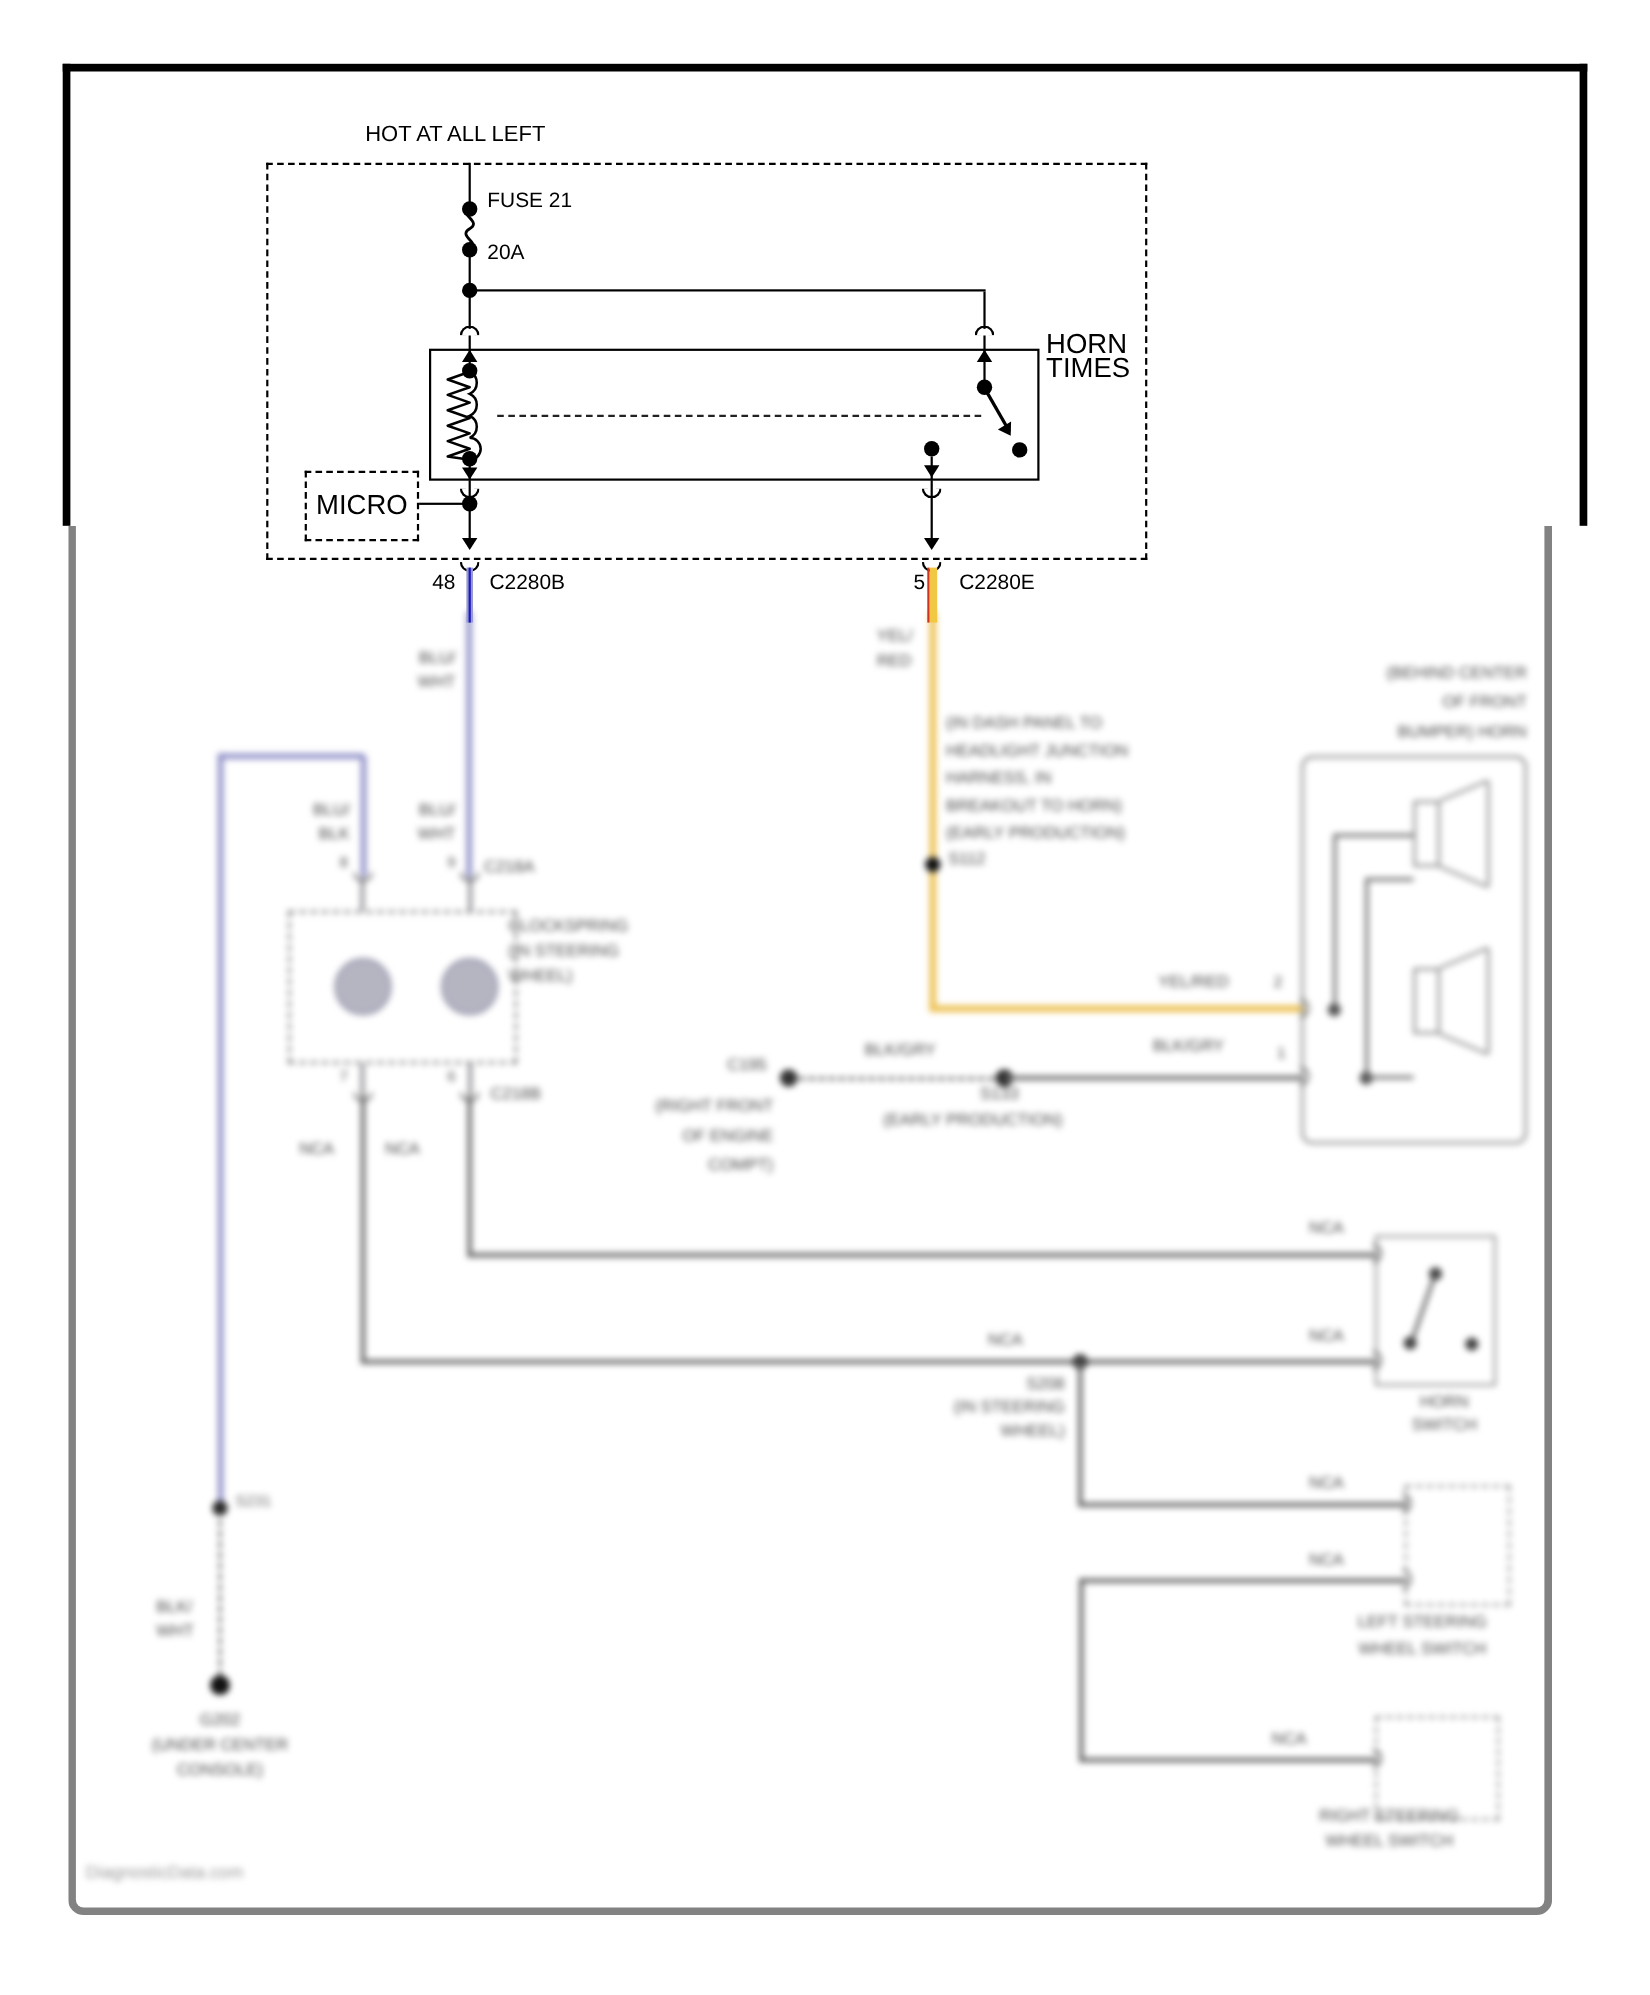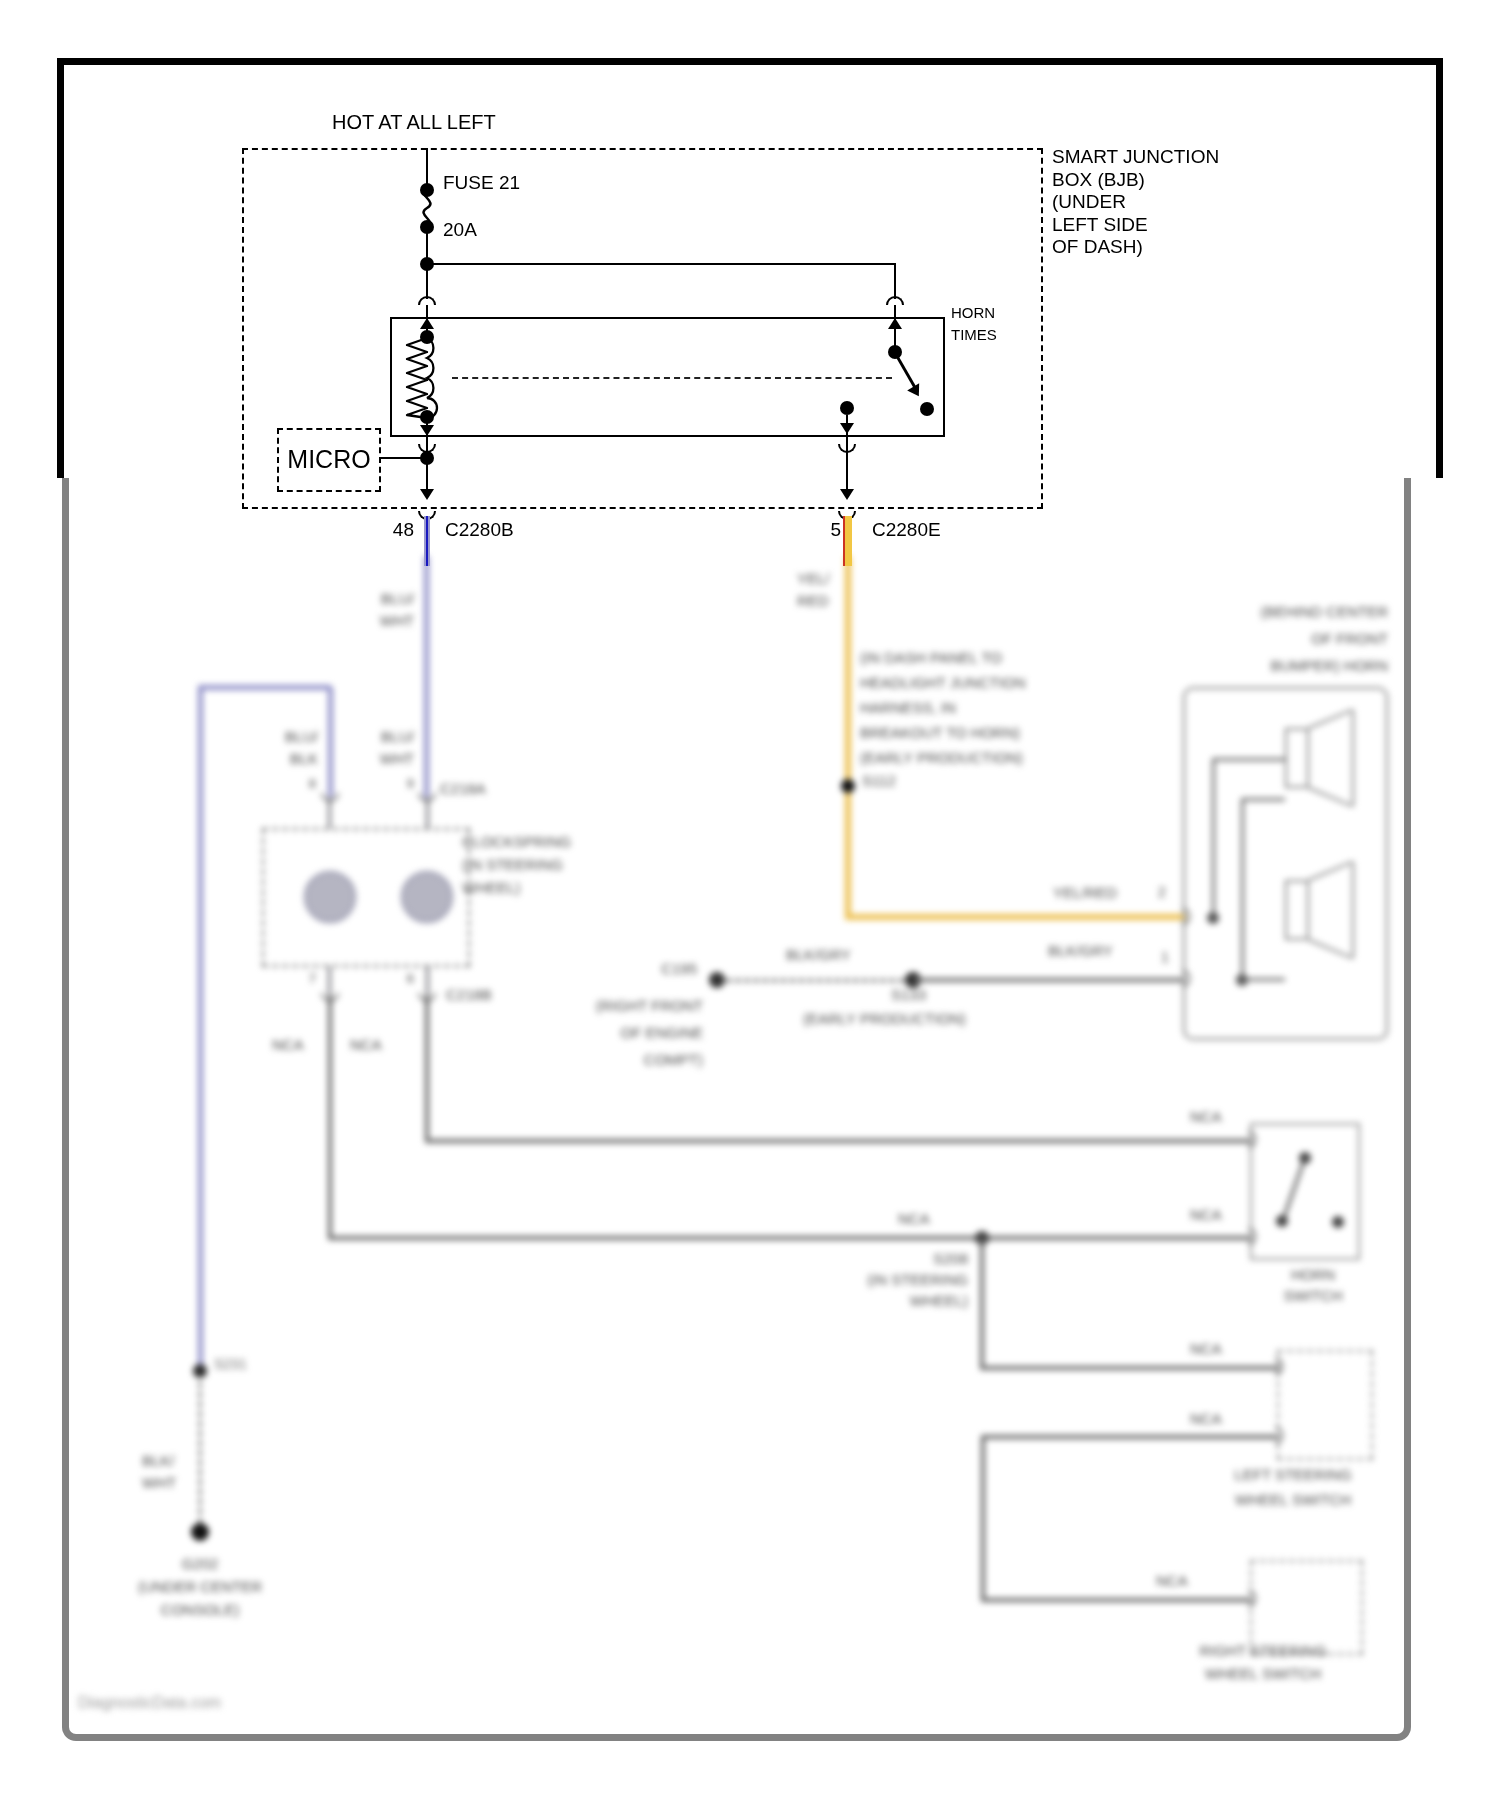--- a/index.html
+++ b/index.html
@@ -275,28 +275,21 @@
       <div class="abs" style="left: 843px; top: 516px; width: 2px; height: 50px; background: rgb(204, 51, 34);"></div>
       <div class="abs lbl" style="left: 332px; top: 111px; font-size: 20px; color: rgb(0, 0, 0); line-height: 23px;">
         <div>HOT AT ALL LEFT</div>
       </div>
       <div class="abs lbl" style="left: 443px; top: 172px; font-size: 19px; color: rgb(0, 0, 0); line-height: 21.85px;">
         <div>FUSE 21</div>
       </div>
       <div class="abs lbl" style="left: 443px; top: 219px; font-size: 19px; color: rgb(0, 0, 0); line-height: 21.85px;">
         <div>20A</div>
       </div>
-      <div class="abs lbl" style="left: 1052px; top: 146px; font-size: 19px; color: rgb(0, 0, 0); line-height: 22.5px;">
-        <div>SMART JUNCTION</div>
-        <div>BOX (BJB)</div>
-        <div>(UNDER</div>
-        <div>LEFT SIDE</div>
-        <div>OF DASH)</div>
-      </div>
-      <div class="abs lbl" style="left: 951px; top: 302px; font-size: 15px; color: rgb(0, 0, 0); line-height: 22px;">
+      <div class="abs lbl" style="left: 951px; top: 302px; font-size: 25px; color: rgb(0, 0, 0); line-height: 22px;">
         <div>HORN</div>
         <div>TIMES</div>
       </div>
       <div class="abs lbl" style="left: 329px; top: 449px; font-size: 25px; color: rgb(0, 0, 0); line-height: 21.85px; transform: translateX(-50%); text-align: center;">
         <div>MICRO</div>
       </div>
       <div class="abs lbl" style="left: 414px; top: 519px; font-size: 19px; color: rgb(0, 0, 0); line-height: 21.85px; transform: translateX(-100%); text-align: right;">
         <div>48</div>
       </div>
       <div class="abs lbl" style="left: 445px; top: 519px; font-size: 19px; color: rgb(0, 0, 0); line-height: 21.85px;">

